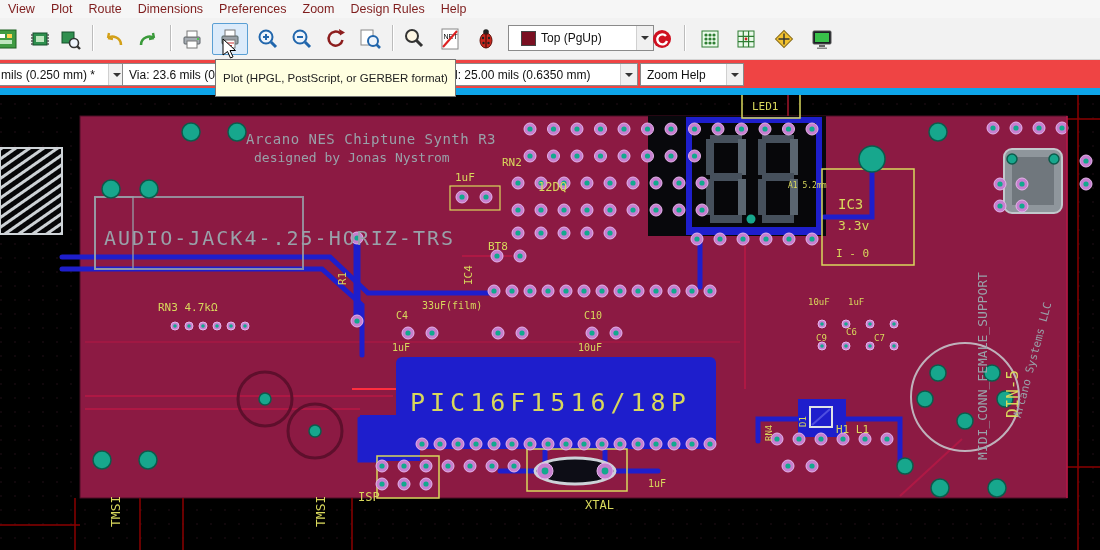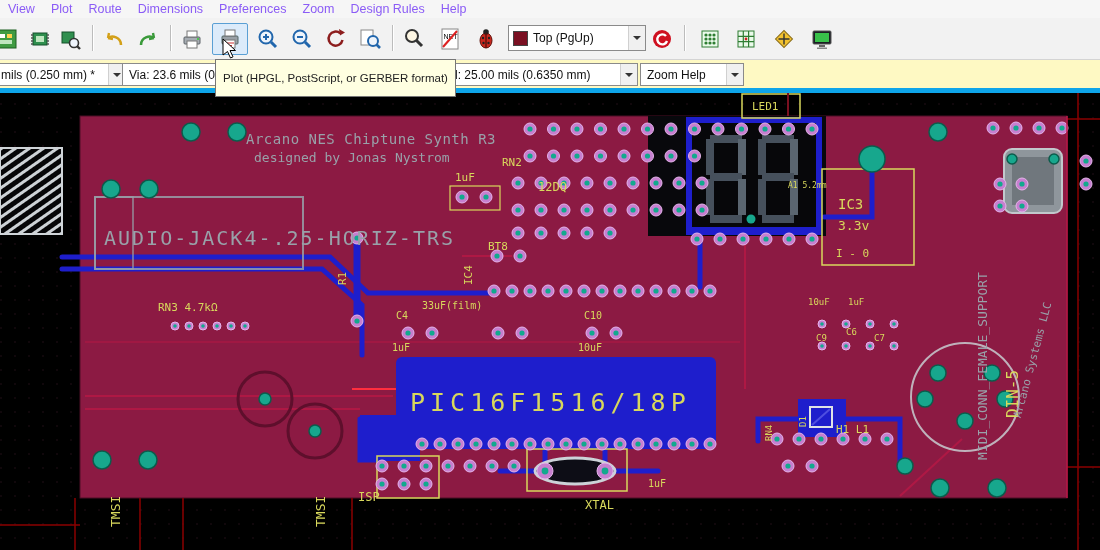--- a/index.html
+++ b/index.html
@@ -1,40 +1,40 @@
 <!DOCTYPE html>
 <html><head>
 <meta charset="utf-8">
 <style>
   html,body{margin:0;padding:0}
   body{width:1100px;height:550px;overflow:hidden;position:relative;background:#000;
        font-family:"Liberation Sans",sans-serif;}
 
   
   .menubar{position:absolute;top:0;left:0;right:0;height:18px;background:#f6f6f6;
-           display:flex;align-items:center;font-size:12.5px;color:#8b5cf6;z-index:10}
+           display:flex;align-items:center;font-size:12.5px;color:#7f1d1d;z-index:10}
   .menu-item{padding:1px 8px;cursor:default;white-space:nowrap}
 
   
   .toolbar{position:absolute;top:18px;left:0;right:0;height:41px;background:#f2f2f2;
            border-bottom:1px solid #d4d4d4;z-index:10}
   .tbtn{position:absolute;top:5px;width:30px;height:30px;display:flex;align-items:center;
         justify-content:center;border:1px solid transparent;border-radius:2px}
   .tbtn.active{background:#dcebfa;border:1px solid #5a9fd4}
   .tsep{position:absolute;top:7px;width:1px;height:26px;background:#bcbcbc;box-shadow:1px 0 0 #fff}
   .layer-combo{position:absolute;top:7px;height:24px;background:#fff;border:1px solid #8a8a8a;
-               display:flex;align-items:center;font-size:12px;color:#111;padding-left:4px}
+               display:flex;align-items:center;font-size:12px;color:#111;padding-left:12px}
   .layer-swatch{width:13px;height:13px;background:#7a1022;border:1px solid #444;margin-right:5px}
   .combo-arrow{width:16px;align-self:stretch;border-left:1px solid #d0d0d0;background:#f0f0f0;
                display:flex;align-items:center;justify-content:center;margin-left:auto}
   .combo-arrow::after{content:"";border:4px solid transparent;border-top-color:#333;margin-top:4px}
 
   
-  .optionsbar{position:absolute;top:60px;left:0;right:0;height:28px;background:#fef9c3;
-              border-bottom:5px solid #0ea5e9;z-index:5}
+  .optionsbar{position:absolute;top:60px;left:0;right:0;height:28px;background:#ef4444;
+              border-bottom:7px solid #0ea5e9;z-index:5}
   .combo{position:absolute;top:3px;height:21px;background:#fff;border:1px solid #8a8a8a;
          font-size:12px;display:flex;align-items:center;padding-left:6px;color:#111;
          white-space:nowrap;overflow:hidden}
   .combo-label{white-space:nowrap}
 
   
   .tooltip{position:absolute;left:215px;top:59px;height:16px;line-height:16px;background:#ffffe1;
            border:1px solid #767676;font-size:11.5px;padding:10px 7px;z-index:60;color:#222;
            white-space:nowrap}
   .cursor{position:absolute;left:222px;top:38px;z-index:70;pointer-events:none}

